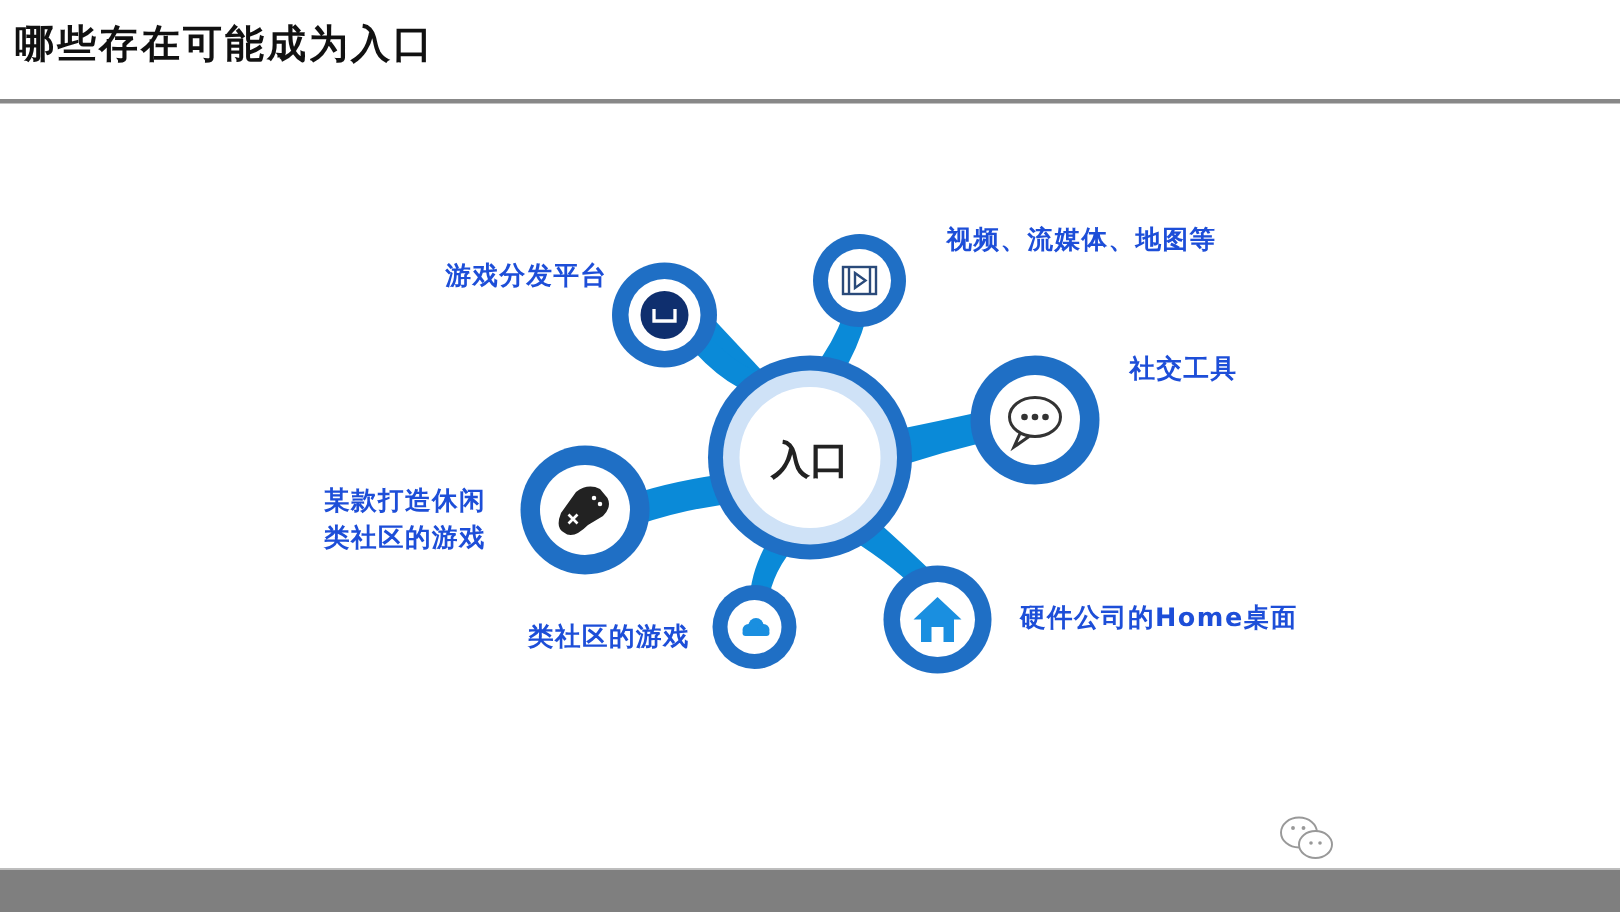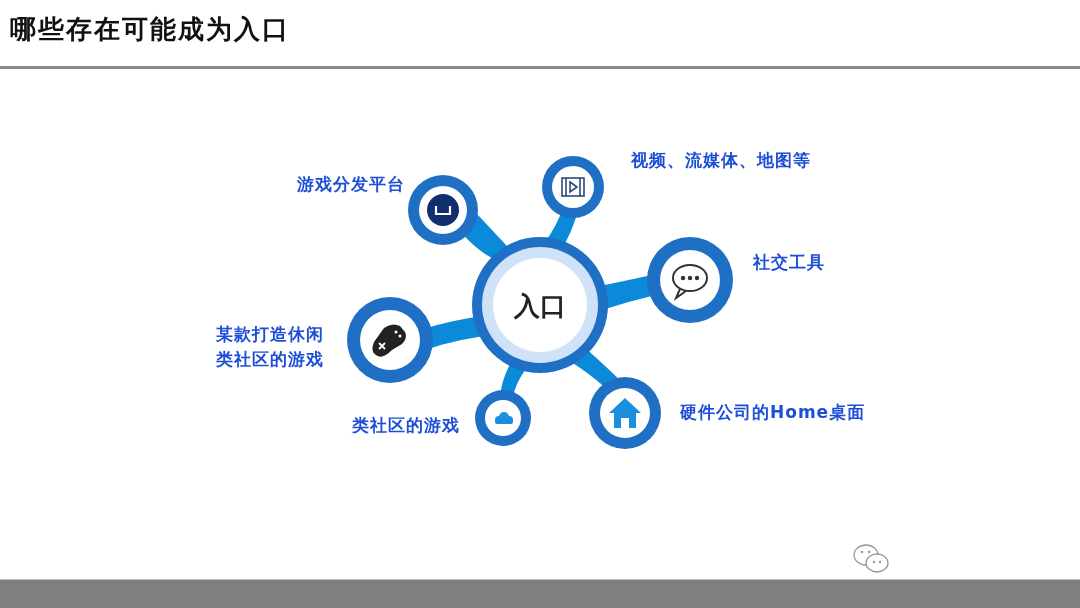--- a/index.html
+++ b/index.html
@@ -117,21 +117,21 @@
     <g fill="#1a8fe0">
       <path d="M609,413 L625,398 L641,413 L636,413 L636,428 L629,428 L629,418 L621,418 L621,428 L614,428 L614,413 Z"></path>
     </g>
   </g>
 
   <text x="540" y="315" text-anchor="middle" font-size="26" font-weight="bold" fill="#222222" font-family="DejaVu Sans, sans-serif">入口</text>
 </svg>
 
 <div class="label" style="left:265px; top:172px;margin-left:32px;">游戏分发平台</div>
 <div class="label" style="left:631px; top:148px;">视频、流媒体、地图等</div>
-<div class="label" style="left:753px; top:250px;">社交工具</div>
+<div class="label" style="left:753px; top:234px;">社交工具</div>
 <div class="label right-align" style="left:216px; top:322px;">
   <div>某款打造休闲</div>
   <div>类社区的游戏</div>
 </div>
 <div class="label" style="left:352px; top:413px;">类社区的游戏</div>
 <div class="label" style="left:680px; top:400px;">硬件公司的Home桌面</div>
 
 <div class="watermark">
   <svg width="40" height="32" viewBox="0 0 40 32">
     <ellipse cx="14" cy="12" rx="12" ry="10" fill="none" stroke="#999" stroke-width="1.3"></ellipse>

